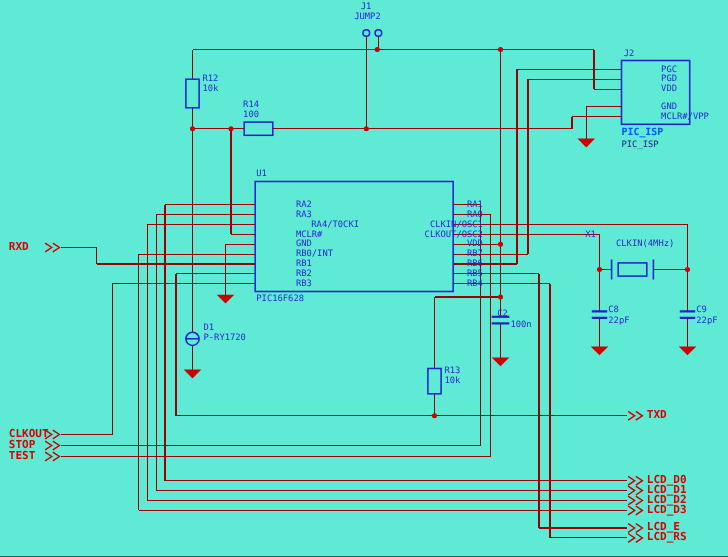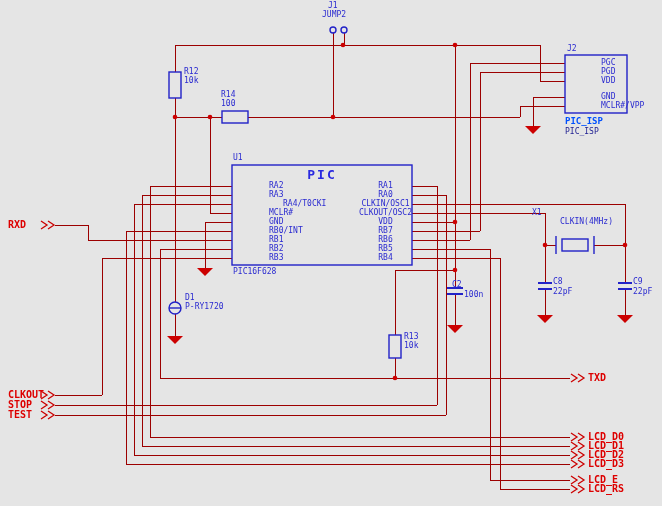--- a/index.html
+++ b/index.html
@@ -1,26 +1,26 @@
 <!DOCTYPE html>
 <html><head>
 <meta charset="utf-8">
 <style>
   html,body{margin:0;padding:0;background:#000;}
-  #canvas{position:relative;width:662px;height:506px;background:#e5e5e5;overflow:hidden;
+  #canvas{position:relative;width:662px;height:506px;background:#5eead4;overflow:hidden;
           font-family:"DejaVu Sans Mono", monospace;}
   #canvas svg{position:absolute;left:0;top:0;}
   .lbl{position:absolute;white-space:pre;line-height:1;}
   .blue{color:#2a2ad0;font-size:8px;}
   .pin{color:#2a2ad0;font-size:8px;margin-left:32px;}
   .red{color:#dd0000;font-size:10px;font-weight:bold;}
   .title{color:#2a2ae0;font-size:13px;font-weight:bold;letter-spacing:2px;}
   .isp-name{color:#0050ff;font-size:9px;font-weight:bold;}
   .isp-val{color:#1b1b90;font-size:8px;}
-  .r-align{text-align:center;}
+  .r-align{text-align:right;}
 </style>
 </head>
 <body>
 
 <div id="canvas">
 
 <svg width="662" height="506" viewBox="0 0 662 506">
 
   <g stroke="#9c0000" stroke-width="1" shape-rendering="crispEdges">
 
@@ -198,21 +198,20 @@
 <div class="lbl blue" style="left:633px;top:278px">C9</div>
 <div class="lbl blue" style="left:633px;top:288px">22pF</div>
 
 <div class="lbl blue" style="left:532px;top:209px">X1</div>
 <div class="lbl blue" style="left:560px;top:218px">CLKIN(4MHz)</div>
 
 <div class="lbl blue" style="left:185px;top:294px">D1</div>
 <div class="lbl blue" style="left:185px;top:303px">P-RY1720</div>
 
 <div class="lbl blue" style="left:233px;top:154px">U1</div>
-<div class="lbl title" style="left:232px;top:168px;width:180px;text-align:center">PIC</div>
 <div class="lbl blue" style="left:233px;top:268px">PIC16F628</div>
 
 <div class="lbl pin" style="left:237px;top:182px">RA2</div>
 <div class="lbl pin" style="left:237px;top:191px">RA3</div>
 <div class="lbl pin" style="left:251px;top:200px">RA4/T0CKI</div>
 <div class="lbl pin" style="left:237px;top:209px">MCLR#</div>
 <div class="lbl pin" style="left:237px;top:218px">GND</div>
 <div class="lbl pin" style="left:237px;top:227px">RB0/INT</div>
 <div class="lbl pin" style="left:237px;top:236px">RB1</div>
 <div class="lbl pin" style="left:237px;top:245px">RB2</div>

